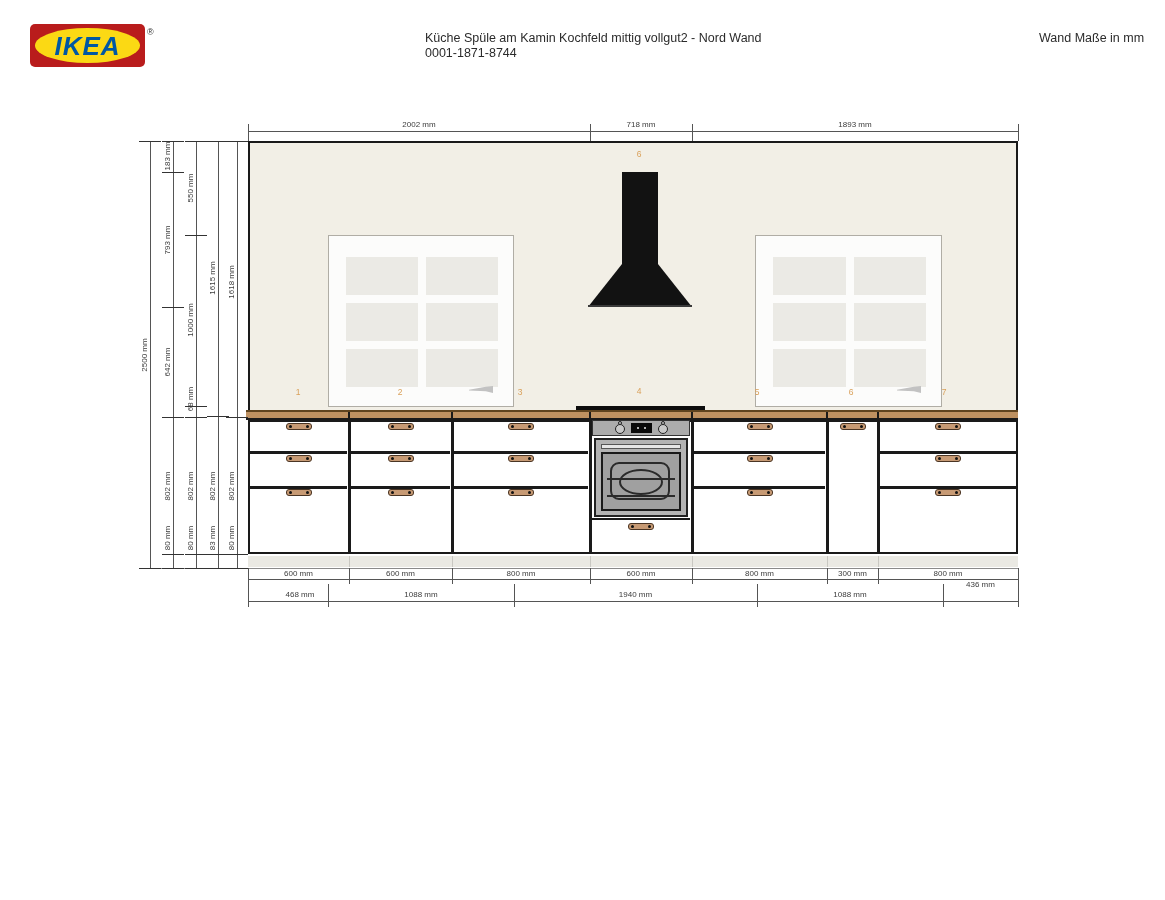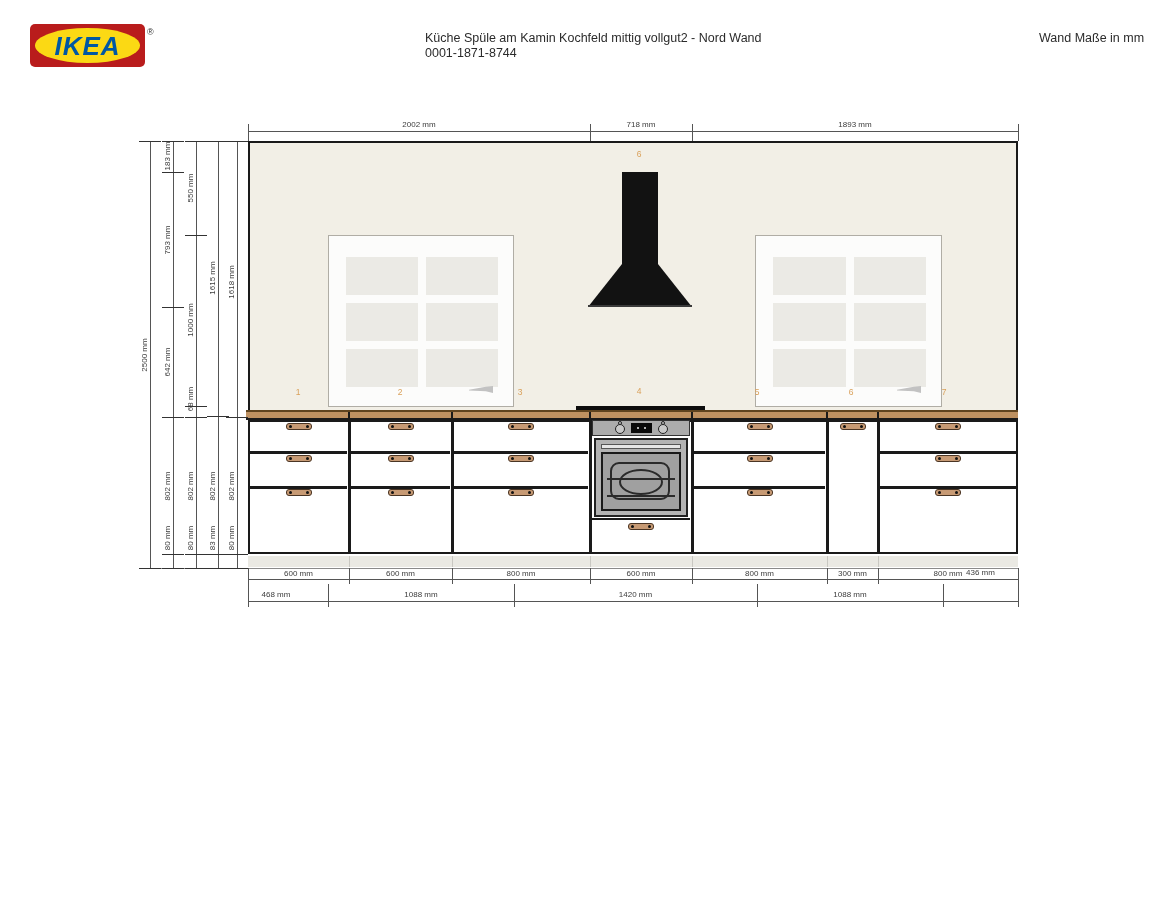--- a/index.html
+++ b/index.html
@@ -249,25 +249,25 @@
     <div class="abs dim-label hdim" style="left: 759.5px; top: 568.5px;">800 mm</div>
     <div class="abs dim-label hdim" style="left: 852.5px; top: 568.5px;">300 mm</div>
     <div class="abs dim-label hdim" style="left: 948px; top: 568.5px;">800 mm</div>
     <div class="abs" style="left: 248px; top: 601px; width: 770px; height: 1px; background: rgb(85, 85, 85);"></div>
     <div class="abs" style="left: 248px; top: 584px; width: 1px; height: 23px; background: rgb(85, 85, 85);"></div>
     <div class="abs" style="left: 328px; top: 584px; width: 1px; height: 23px; background: rgb(85, 85, 85);"></div>
     <div class="abs" style="left: 514px; top: 584px; width: 1px; height: 23px; background: rgb(85, 85, 85);"></div>
     <div class="abs" style="left: 757px; top: 584px; width: 1px; height: 23px; background: rgb(85, 85, 85);"></div>
     <div class="abs" style="left: 943px; top: 584px; width: 1px; height: 23px; background: rgb(85, 85, 85);"></div>
     <div class="abs" style="left: 1018px; top: 584px; width: 1px; height: 23px; background: rgb(85, 85, 85);"></div>
-    <div class="abs dim-label hdim" style="left: 276px; top: 589.5px;">468 mm</div>
+    <div class="abs dim-label hdim" style="left: 300px; top: 589.5px;">468 mm</div>
     <div class="abs dim-label hdim" style="left: 421px; top: 589.5px;">1088 mm</div>
-    <div class="abs dim-label hdim" style="left: 635.5px; top: 589.5px;">1420 mm</div>
+    <div class="abs dim-label hdim" style="left: 635.5px; top: 589.5px;">1940 mm</div>
     <div class="abs dim-label hdim" style="left: 850px; top: 589.5px;">1088 mm</div>
-    <div class="abs dim-label hdim" style="left: 980.5px; top: 568px;">436 mm</div>
+    <div class="abs dim-label hdim" style="left: 980.5px; top: 580px;">436 mm</div>
     <div class="abs item-num" style="left: 298px; top: 392px;">1</div>
     <div class="abs item-num" style="left: 400px; top: 392px;">2</div>
     <div class="abs item-num" style="left: 520px; top: 392px;">3</div>
     <div class="abs item-num" style="left: 639px; top: 391px;">4</div>
     <div class="abs item-num" style="left: 757px; top: 392px;">5</div>
     <div class="abs item-num" style="left: 851px; top: 392px;">6</div>
     <div class="abs item-num" style="left: 944px; top: 392px;">7</div>
     <div class="abs item-num" style="left: 639px; top: 154px;">6</div>
   </div>
 

